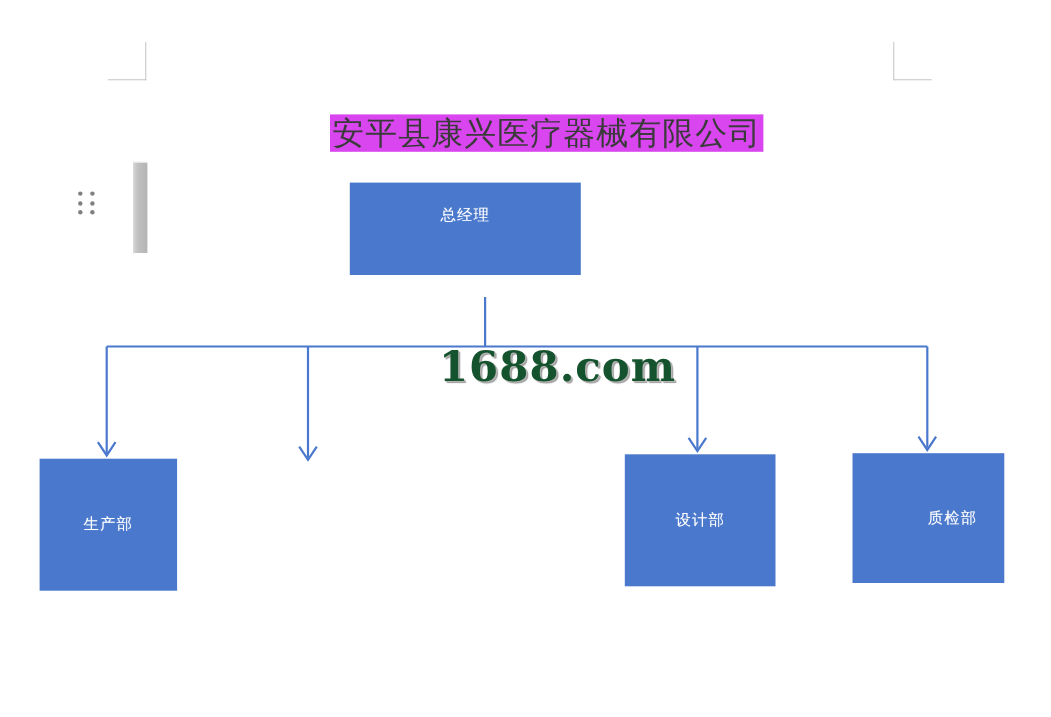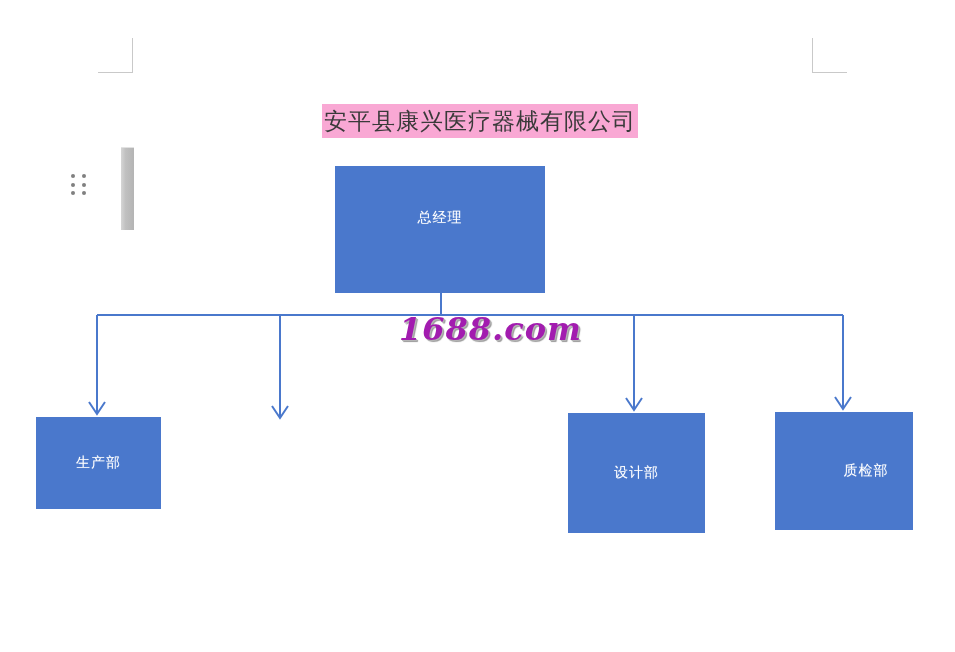--- a/index.html
+++ b/index.html
@@ -69,27 +69,27 @@
     top: 147px;
     width: 13px;
     height: 82px;
     background: linear-gradient(to right, #d6d6d6 0%, #c0c0c0 35%, #b4b4b4 100%);
     border-top: 1px solid #e2e2e2;
   }
 
   
   #doc-title {
     position: absolute;
-    left: 322px;
+    left: 300px;
     top: 104px;
     font-family: "DejaVu Sans", "Liberation Sans", sans-serif;
-    font-size: 23px;
+    font-size: 29px;
     line-height: 32px;
     color: #3a3a3a;
-    background: #f9a8d4;
+    background: #d946ef;
     letter-spacing: 1px;
     white-space: nowrap;
     padding: 1px 2px;
   }
 
   
   .org-box {
     position: absolute;
     background: #4a78cc;
     color: #ffffff;
@@ -99,48 +99,47 @@
     display: flex;
     align-items: center;
     justify-content: center;
     box-sizing: border-box;
     cursor: default;
   }
   .org-box .lbl {
     pointer-events: none;
     text-shadow: 0 0 1px rgba(255,255,255,0.35);
   }
-  #box-root  { left: 335px; top: 166px; width: 210px; height: 127px; text-align: right; }
+  #box-root  { left: 318px; top: 166px; width: 210px; height: 84px; text-align: right; }
   #box-root .lbl { transform: translateY(-12px); }
-  #box-dept-0 { left: 36px;  top: 417px; width: 125px; height: 92px; }
+  #box-dept-0 { left: 36px;  top: 417px; width: 125px; height: 120px; }
   #box-dept-1 { left: 212px; top: 421px; width: 138px; height: 117px; }
   #box-dept-2 { left: 568px; top: 413px; width: 137px; height: 120px; text-align: right; }
   #box-dept-3 { left: 775px; top: 412px; width: 138px; height: 118px; padding-left: 44px; }
 
   
   #connectors {
     position: absolute;
     left: 0;
     top: 0;
     width: 955px;
     height: 652px;
     pointer-events: none;
   }
 
   
   #watermark {
     position: absolute;
     left: 399px;
     top: 310px;
     font-family: "DejaVu Serif", "Liberation Serif", serif;
-    font-style: italic;
     font-weight: bold;
-    font-size: 32px;
+    font-size: 38px;
     letter-spacing: 1px;
-    color: #a21caf;
+    color: #14532d;
     text-shadow:
       1px 1px 0 #b5b5b5,
       2px 2px 1px #9a9a9a,
       -1px -1px 0 #ffffff;
     white-space: nowrap;
     pointer-events: none;
   }
 </style>
 </head>
 <body>

